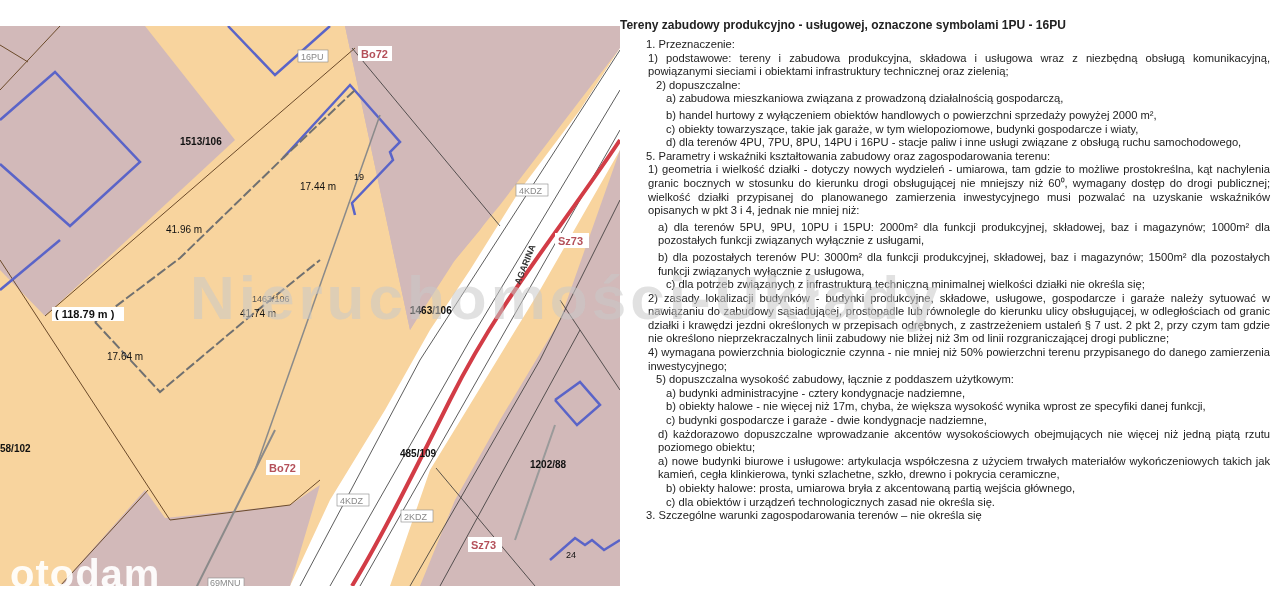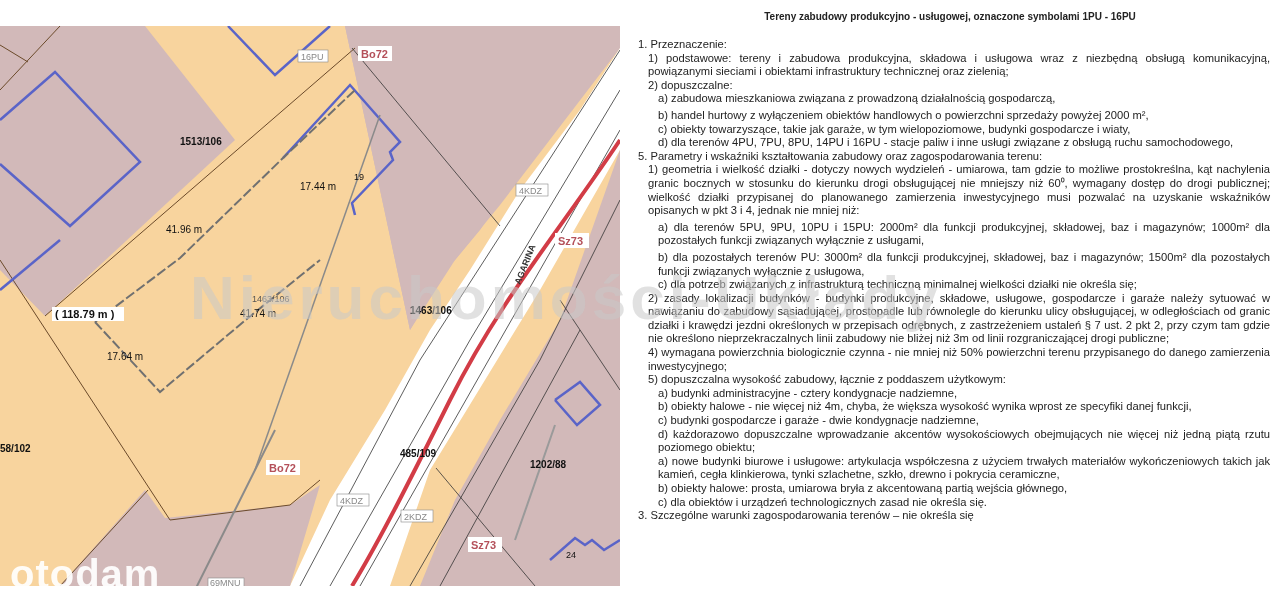--- a/index.html
+++ b/index.html
@@ -1,25 +1,25 @@
 <!DOCTYPE html>
 <html><head>
 <meta charset="utf-8">
 <style>
   html, body { margin:0; padding:0; }
   body { width:1280px; height:602px; background:#ffffff; position:relative; overflow:hidden;
          font-family:"Liberation Sans", sans-serif; color:#222; }
   .title-left { position:absolute; left:0; top:0; width:620px; height:26px; text-align:center;
                 font-size:11.5px; font-weight:bold; line-height:26px; letter-spacing:0.1px;margin-top:44px; }
-  .title-right { position:absolute; left:620px; top:4px; width:660px; height:26px; text-align:center;
-                 font-size:10px; font-weight:bold; line-height:26px; }
+  .title-right { position:absolute; left:620px; top:12px; width:660px; height:26px; 
+                 font-size:12px; font-weight:bold; line-height:26px; }
   .map { position:absolute; left:0; top:26px; width:620px; height:560px; overflow:hidden; }
   .map svg { display:block; }
   .doc { position:absolute; left:638px; top:38px; width:632px; font-size:11.2px; line-height:13.6px; color:#222; }
-  .doc .l { white-space:nowrap; }
+  .doc .l { white-space:nowrap;margin-left:8px; }
   .doc .j { text-align:justify; }
   .i1 { padding-left:10px; }
   .i2 { padding-left:20px; }
   .gap { margin-top:3px; }
   .watermark { position:absolute; left:190px; top:262px; font-size:62px; font-weight:bold; color:rgba(200,200,200,0.55);
                letter-spacing:4px; white-space:nowrap; pointer-events:none; }
   .otodom { position:absolute; left:10px; top:552px; font-size:40px; font-weight:bold; color:rgba(255,255,255,0.92);
             letter-spacing:1px; pointer-events:none; }
 </style>
 </head>
@@ -142,21 +142,21 @@
     <div class="l i2">d) dla terenów 4PU, 7PU, 8PU, 14PU i 16PU - stacje paliw i inne usługi związane z obsługą ruchu samochodowego,</div>
     <div class="l">5. Parametry i wskaźniki kształtowania zabudowy oraz zagospodarowania terenu:</div>
     <div class="j i1">1) geometria i wielkość działki - dotyczy nowych wydzieleń - umiarowa, tam gdzie to możliwe prostokreślna, kąt nachylenia granic bocznych w stosunku do kierunku drogi obsługującej nie mniejszy niż 60⁰, wymagany dostęp do drogi publicznej; wielkość działki przypisanej do planowanego zamierzenia inwestycyjnego musi pozwalać na uzyskanie wskaźników opisanych w pkt 3 i 4, jednak nie mniej niż:</div>
     <div class="j i2 gap">a) dla terenów 5PU, 9PU, 10PU i 15PU: 2000m² dla funkcji produkcyjnej, składowej, baz i magazynów; 1000m² dla pozostałych funkcji związanych wyłącznie z usługami,</div>
     <div class="j i2 gap">b) dla pozostałych terenów PU: 3000m² dla funkcji produkcyjnej, składowej, baz i magazynów; 1500m² dla pozostałych funkcji związanych wyłącznie z usługowa,</div>
     <div class="l i2">c) dla potrzeb związanych z infrastrukturą techniczną minimalnej wielkości działki nie określa się;</div>
     <div class="j i1">2) zasady lokalizacji budynków - budynki produkcyjne, składowe, usługowe, gospodarcze i garaże należy sytuować w nawiązaniu do zabudowy sąsiadującej, prostopadle lub równolegle do kierunku ulicy obsługującej, w odległościach od granic działki i krawędzi jezdni określonych w przepisach odrębnych, z zastrzeżeniem ustaleń § 7 ust. 2 pkt 2, przy czym tam gdzie nie określono nieprzekraczalnych linii zabudowy nie bliżej niż 3m od linii rozgraniczającej drogi publiczne;</div>
     <div class="j i1">4) wymagana powierzchnia biologicznie czynna - nie mniej niż 50% powierzchni terenu przypisanego do danego zamierzenia inwestycyjnego;</div>
     <div class="l i1">5) dopuszczalna wysokość zabudowy, łącznie z poddaszem użytkowym:</div>
     <div class="l i2">a) budynki administracyjne - cztery kondygnacje nadziemne,</div>
-    <div class="l i2">b) obiekty halowe - nie więcej niż 4m, chyba, że większa wysokość wynika wprost ze specyfiki danej funkcji,</div>
+    <div class="l i2">b) obiekty halowe - nie więcej niż 17m, chyba, że większa wysokość wynika wprost ze specyfiki danej funkcji,</div>
     <div class="l i2">c) budynki gospodarcze i garaże - dwie kondygnacje nadziemne,</div>
     <div class="j i2">d) każdorazowo dopuszczalne wprowadzanie akcentów wysokościowych obejmujących nie więcej niż jedną piątą rzutu poziomego obiektu;</div>
     <div class="j i2">a) nowe budynki biurowe i usługowe: artykulacja współczesna z użyciem trwałych materiałów wykończeniowych takich jak kamień, cegła klinkierowa, tynki szlachetne, szkło, drewno i pokrycia ceramiczne,</div>
     <div class="l i2">b) obiekty halowe: prosta, umiarowa bryła z akcentowaną partią wejścia głównego,</div>
     <div class="l i2">c) dla obiektów i urządzeń technologicznych zasad nie określa się.</div>
     <div class="l">3. Szczególne warunki zagospodarowania terenów – nie określa się</div>
   </div>
 
 <div class="watermark">Nieruchomości-Układy</div>
 <div class="otodom">otodam</div>

